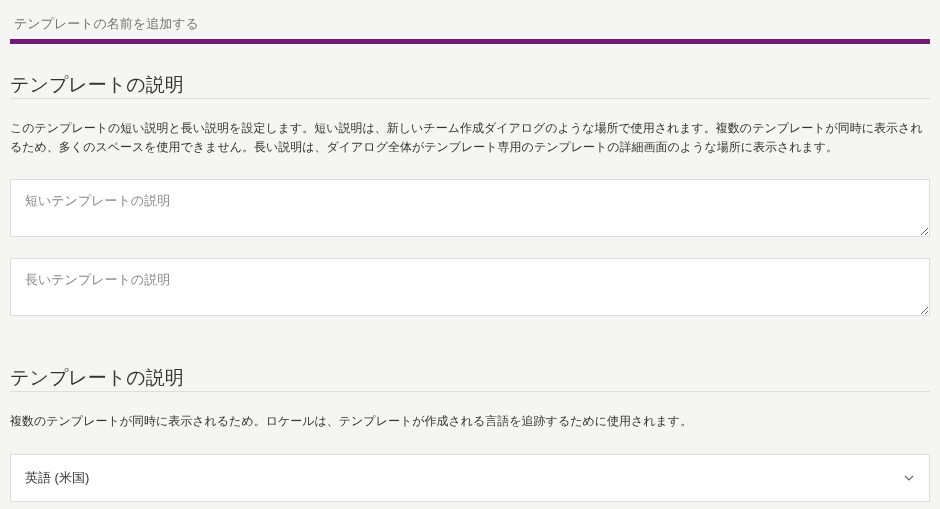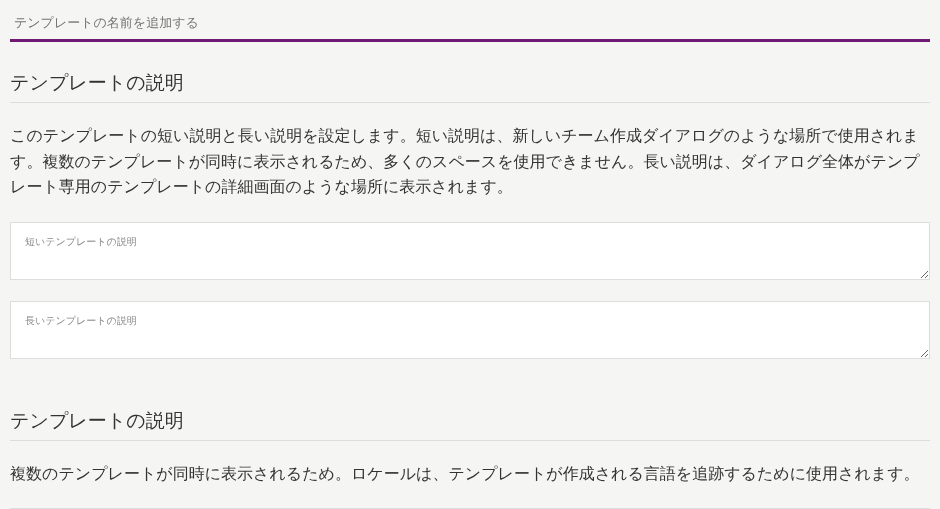--- a/index.html
+++ b/index.html
@@ -11,49 +11,48 @@
       font-family: "Meiryo", "Hiragino Kaku Gothic ProN", "Yu Gothic", sans-serif;
       background: #f5f5f3;
       padding: 10px;
       font-size: 13px;
       color: #333;
       width: 940px;
     }
     .name-input {
       width: 100%;
       border: none;
-      border-bottom: 3px solid #701a75;
+      border-bottom: 5px solid #701a75;
       background: transparent;
       padding: 6px 4px 8px 4px;
       font-size: 13px;
       color: #888;
       outline: none;
-      font-family: Liberation Mono, monospace;
+      font-family: Liberation Sans, sans-serif;
     }
     .section-title {
       font-size: 19px;
       font-weight: normal;
       color: #333;
       margin-top: 28px;
       margin-bottom: 20px;
-      padding-bottom: 6px;
       border-bottom: 1px solid #ddd;
     }
     .section-description {
-      font-size: 16px;
+      font-size: 12px;
       color: #333;
       line-height: 1.6;
       margin-bottom: 22px;
     }
     .textarea-field {
       width: 100%;
       border: 1px solid #ddd;
       background: #fff;
       padding: 12px 14px;
-      font-size: 10px;
+      font-size: 13px;
       color: #888;
       resize: both;
       min-height: 58px;
       font-family: inherit;
       outline: none;
       margin-bottom: 18px;
     }
     .textarea-field::placeholder {
       color: #888;
     }

